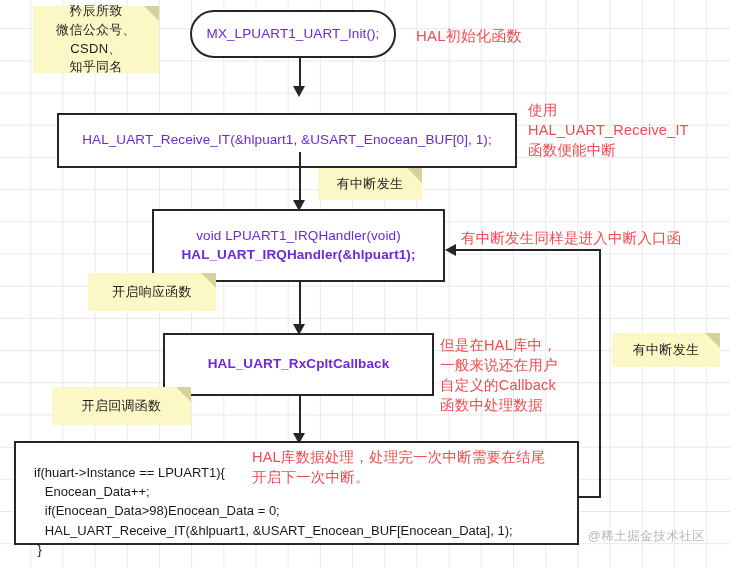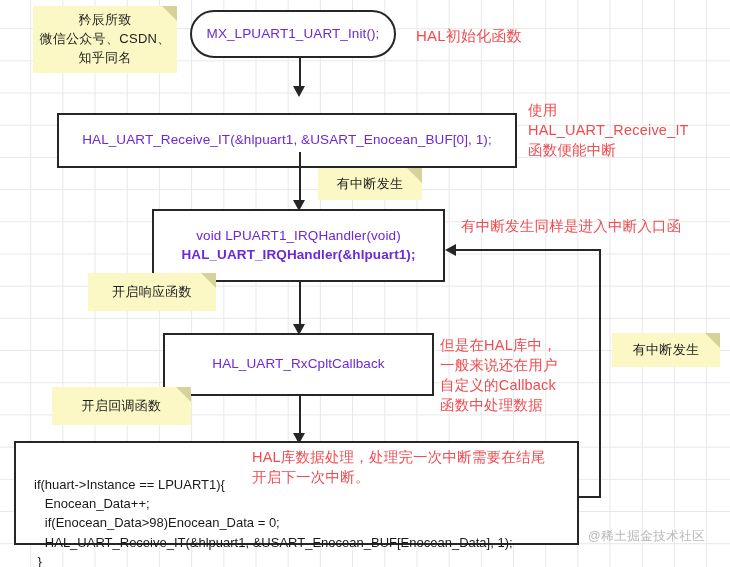--- a/index.html
+++ b/index.html
@@ -43,21 +43,21 @@
   }
   .node .ln { display: block; white-space: nowrap; }
   .node .ln + .ln { margin-top: 0; font-weight: bold; }
 
   
   .codebox {
     position: absolute;
     box-sizing: border-box;
     background: #ffffff;
     border: 2.4px solid #262626;
-    padding: 32px 0 10px 18px;
+    padding: 20px 0 10px 18px;
     font-size: 13px;
     line-height: 1.48;
     color: #1a1a1a;
     white-space: pre;
   }
 
   
   .sticky {
     position: absolute;
     box-sizing: border-box;
@@ -122,21 +122,21 @@
     font-size: 12.5px;
     letter-spacing: .5px;
     white-space: nowrap;
   }
 </style>
 </head>
 <body>
 
 <div id="canvas">
 
-  <div class="sticky multi" style="left:33px; top:6px; width:144px; height:67px;">
+  <div class="sticky multi" style="left:33px; top:6px; width:126px; height:67px;">
     <span class="fold"></span>
     <span>矜辰所致</span>
     <span>微信公众号、CSDN、</span>
     <span>知乎同名</span>
   </div>
 
   <div class="node start" style="left:190px; top:10px; width:206px; height:48px;">
     <span class="ln">MX_LPUART1_UART_Init();</span>
   </div>
 
@@ -160,31 +160,31 @@
   </div>
 
   <div class="vline" style="left:299px; top:152px; height:49px;"></div>
   <div class="arrow-down" style="left:293px; top:200px;"></div>
 
   <div class="node" style="left:152px; top:209px; width:293px; height:73px;">
     <span class="ln">void LPUART1_IRQHandler(void)</span>
     <span class="ln">HAL_UART_IRQHandler(&amp;hlpuart1);</span>
   </div>
 
-  <div class="note-red" style="left:461px; top:216px;text-align:right;"><span>有中断发生同样是进入中断入口函</span></div>
+  <div class="note-red" style="left:461px; top:228px;text-align:right;"><span>有中断发生同样是进入中断入口函</span></div>
 
   <div class="sticky" style="left:52px; top:273px; width:128px; height:38px;margin-left:36px;">
     <span class="fold"></span>
     <span>开启响应函数</span>
   </div>
 
   <div class="vline" style="left:299px; top:282px; height:43px;"></div>
   <div class="arrow-down" style="left:293px; top:324px;"></div>
 
-  <div class="node" style="left:163px; top:333px; width:271px; height:63px;">
+  <div class="node" style="left:163px; top:333px; width:271px; height:63px;font-weight:bold;">
     <span class="ln">HAL_UART_RxCpltCallback</span>
   </div>
 
   <div class="note-red" style="left:440px; top:335px;"><span>但是在HAL库中，</span>
 <span>一般来说还在用户</span>
 <span>自定义的Callback</span>
 <span>函数中处理数据</span></div>
 
   <div class="sticky" style="left:612px; top:333px; width:108px; height:34px;">
     <span class="fold"></span>

